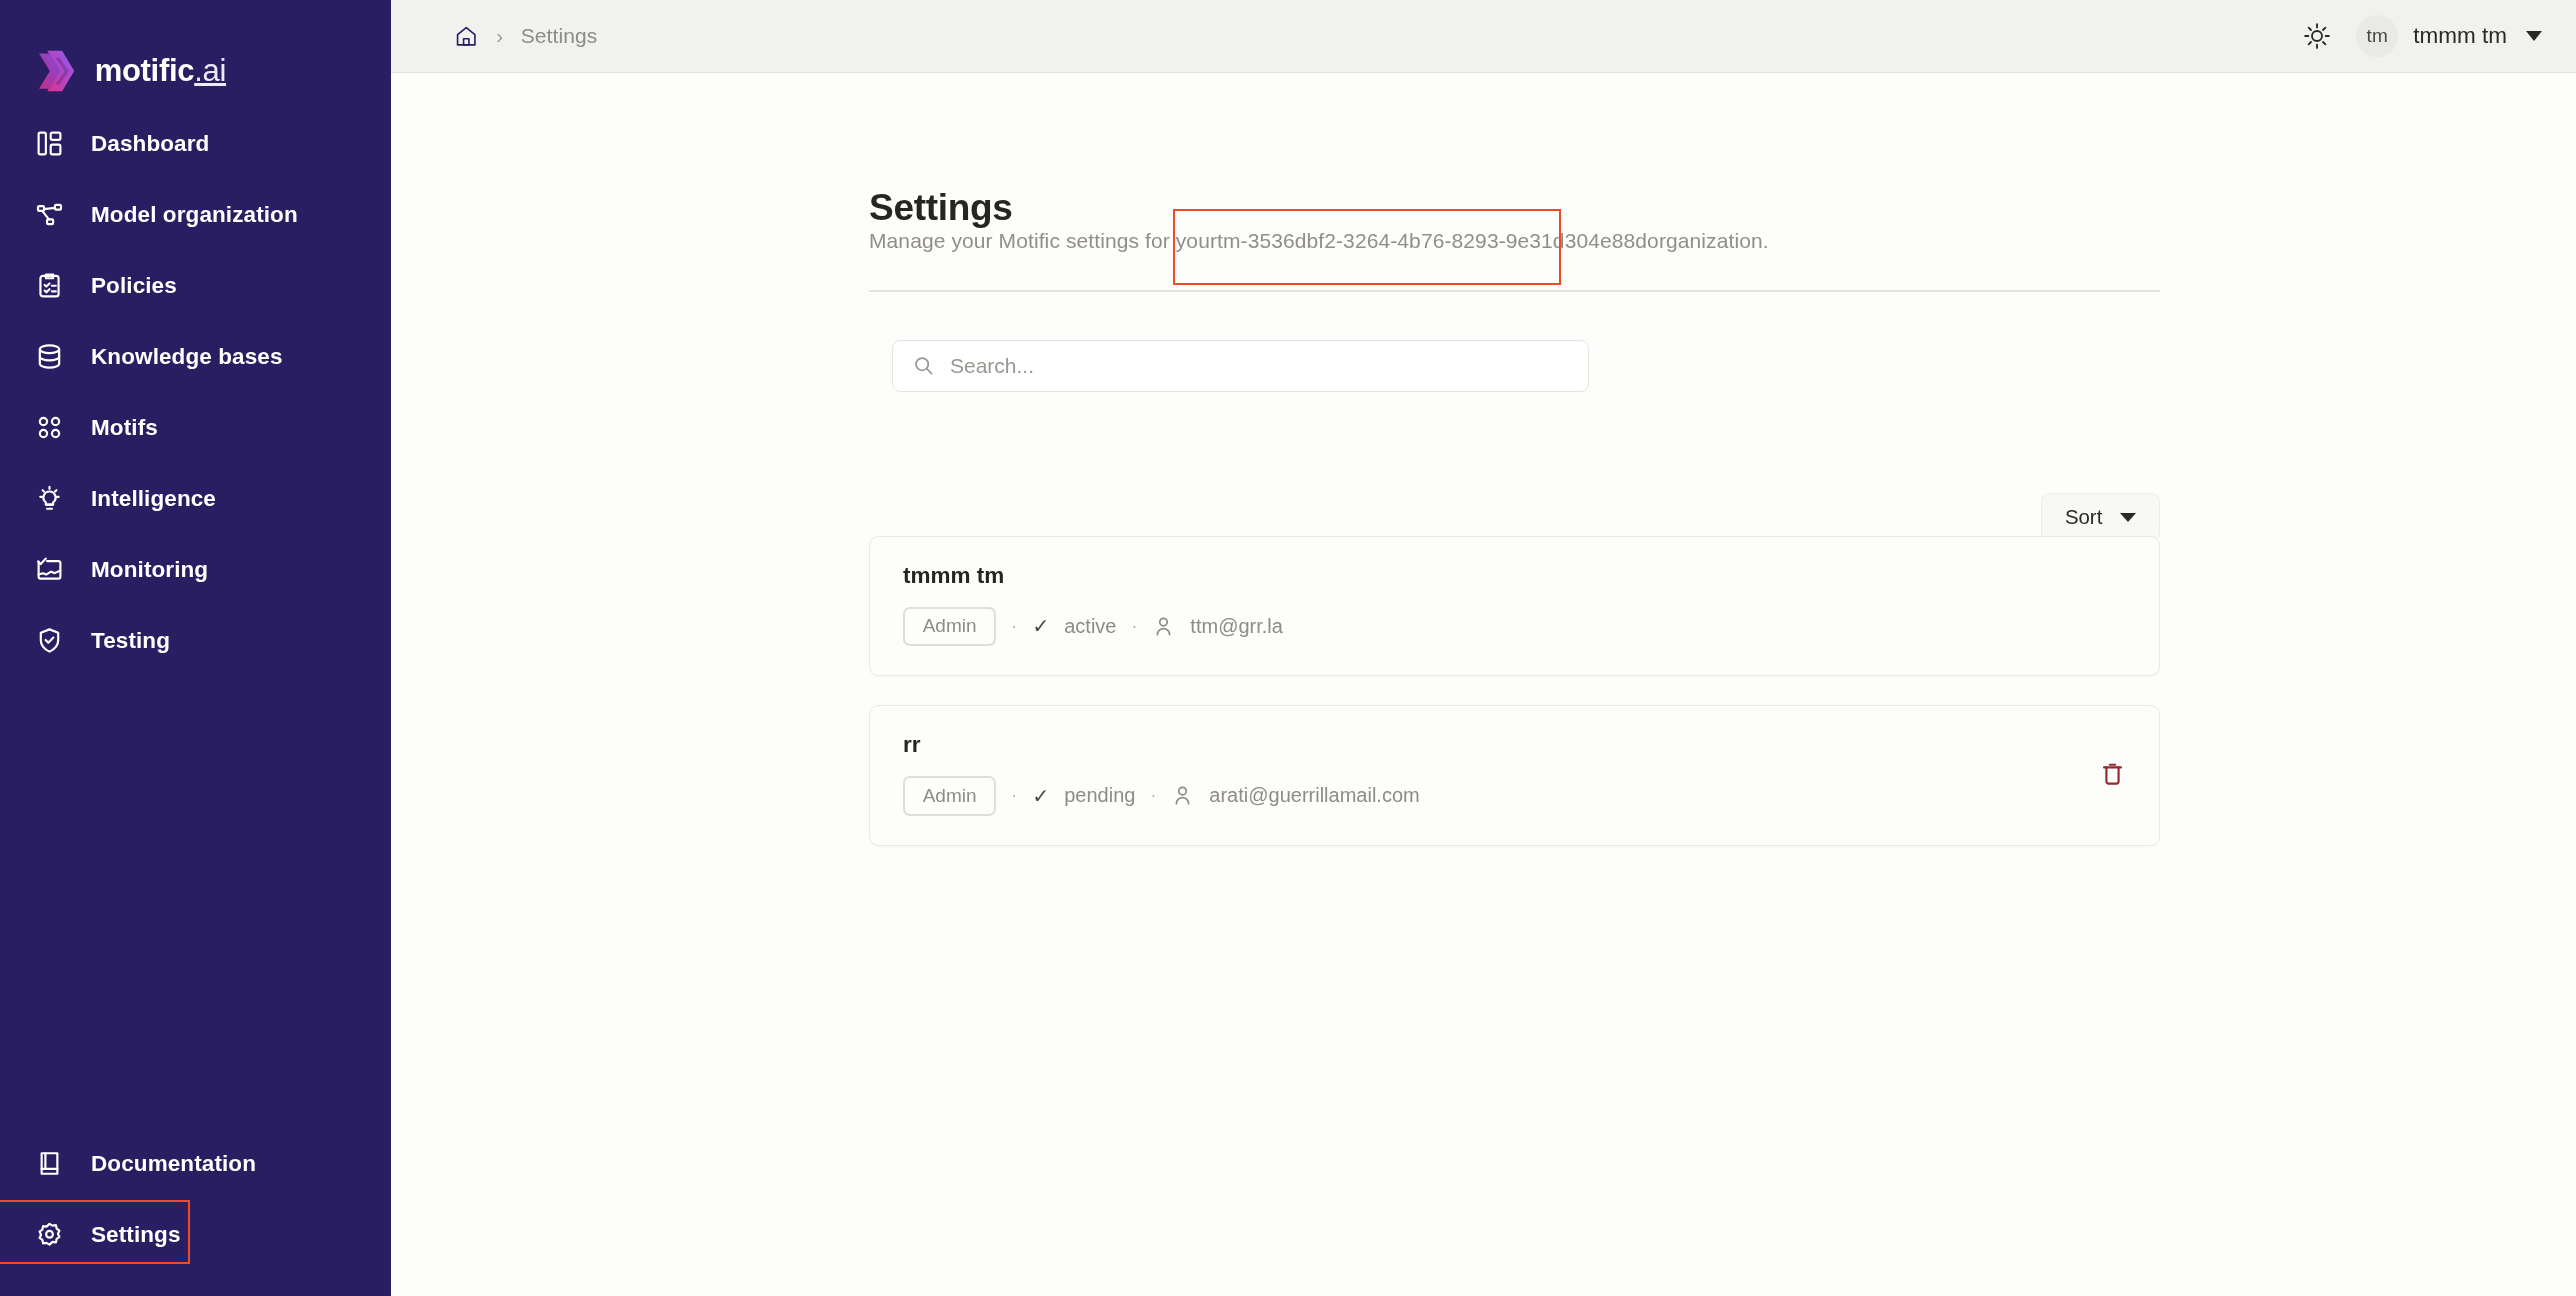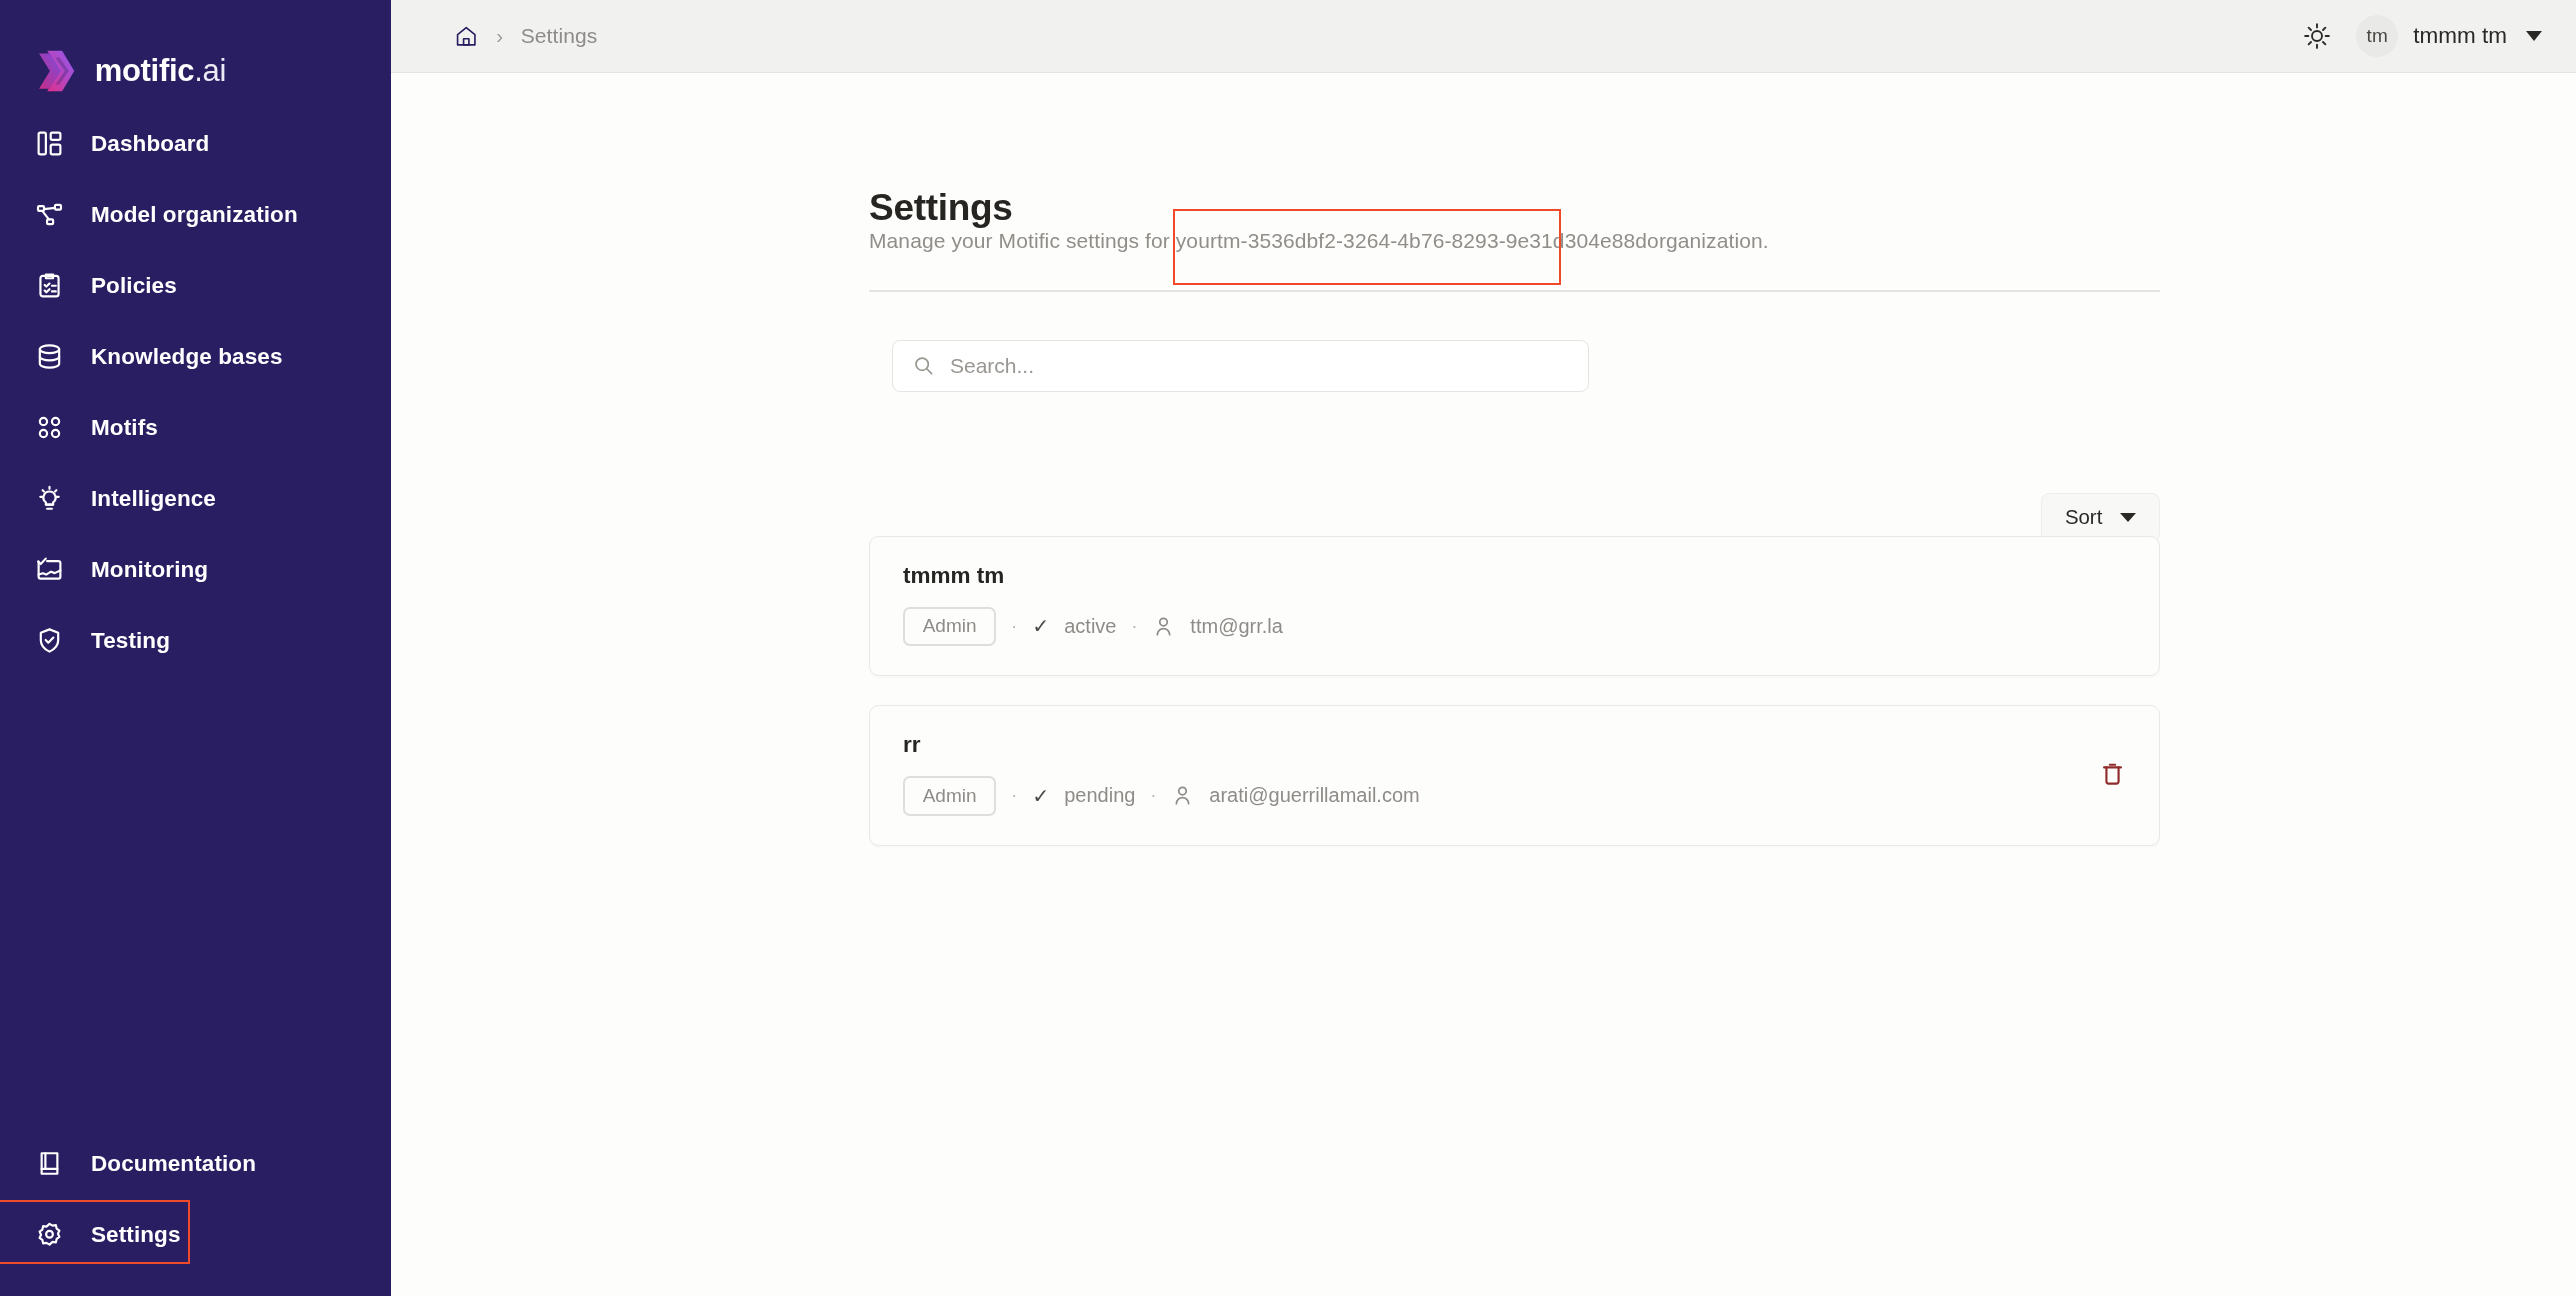--- a/index.html
+++ b/index.html
@@ -14,21 +14,21 @@
   
   .sidebar {
     width: 391px; min-width: 391px; height: 1297px;
     background: #2A1E63;
     display: flex; flex-direction: column;
     position: relative;
   }
   .brand { display: flex; align-items: center; gap: 17.7px; padding: 33px 0 0 35px; height: 108px; }
   .brand-logo { width: 42px; height: 46px; display: block; }
   .brand-text { font-size: 31px; font-weight: 700; letter-spacing: -0.3px; color: #FFFFFF; }
-  .brand-text .suffix { color: #EDEAF5; font-weight: 400; }
+  .brand-text .suffix { color: #EDEAF5; font-weight: 400; text-decoration: underline; }
 
   .nav { display: flex; flex-direction: column; }
   .nav-bottom { margin-top: auto; padding-bottom: 27px; }
   .nav-item {
     display: flex; align-items: center; gap: 27px;
     height: 71px; padding-left: 35px;
     color: #FFFFFF; cursor: pointer;
     position: relative;
   }
   .nav-item .ico { width: 29px; height: 29px; flex: 0 0 29px; display: block; }

